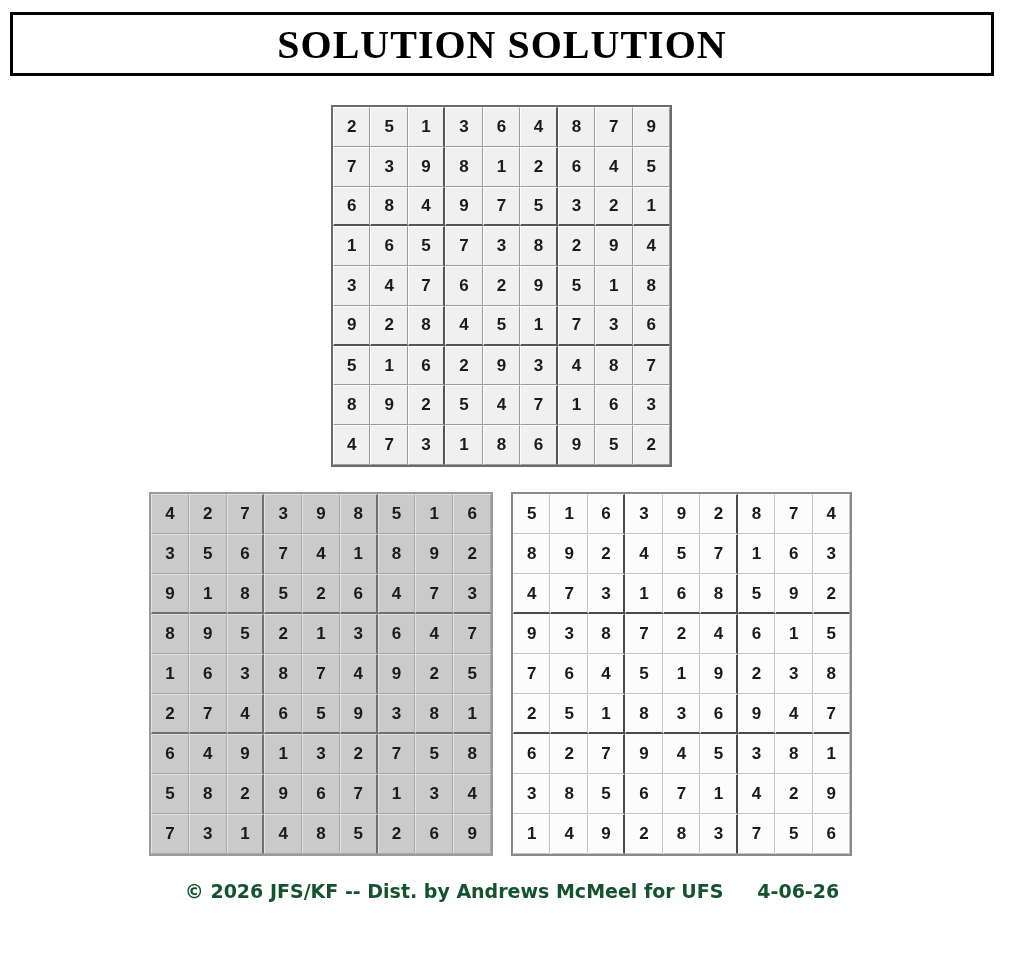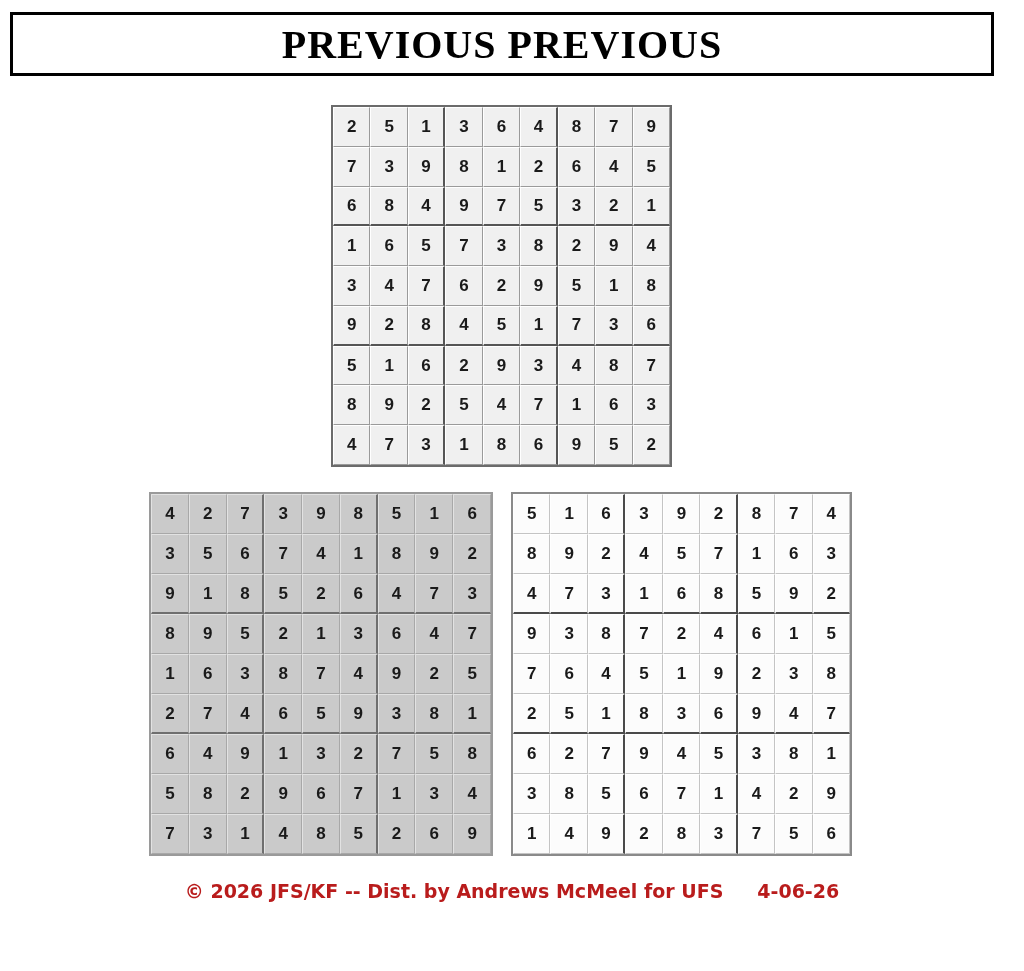--- a/index.html
+++ b/index.html
@@ -127,30 +127,30 @@
     left: 0;
     top: 880px;
     width: 1024px;
     display: flex;
     align-items: baseline;
     justify-content: center;
     gap: 34px;
     font-family: "DejaVu Sans", sans-serif;
     font-weight: bold;
     font-size: 19px;
-    color: #b91c1c;
+    color: #14532d;
   }
   .footer-copy { white-space: nowrap; }
   .footer-date { white-space: nowrap; }
 </style>
 </head>
 <body>
 
 <div class="title-banner">
-  <div class="title-text">PREVIOUS PREVIOUS</div>
+  <div class="title-text">SOLUTION SOLUTION</div>
 </div>
 
 <div class="grid" id="grid-top">
     <div class="cell">2</div>
     <div class="cell">5</div>
     <div class="cell blk-r">1</div>
     <div class="cell">3</div>
     <div class="cell">6</div>
     <div class="cell blk-r">4</div>
     <div class="cell">8</div>

